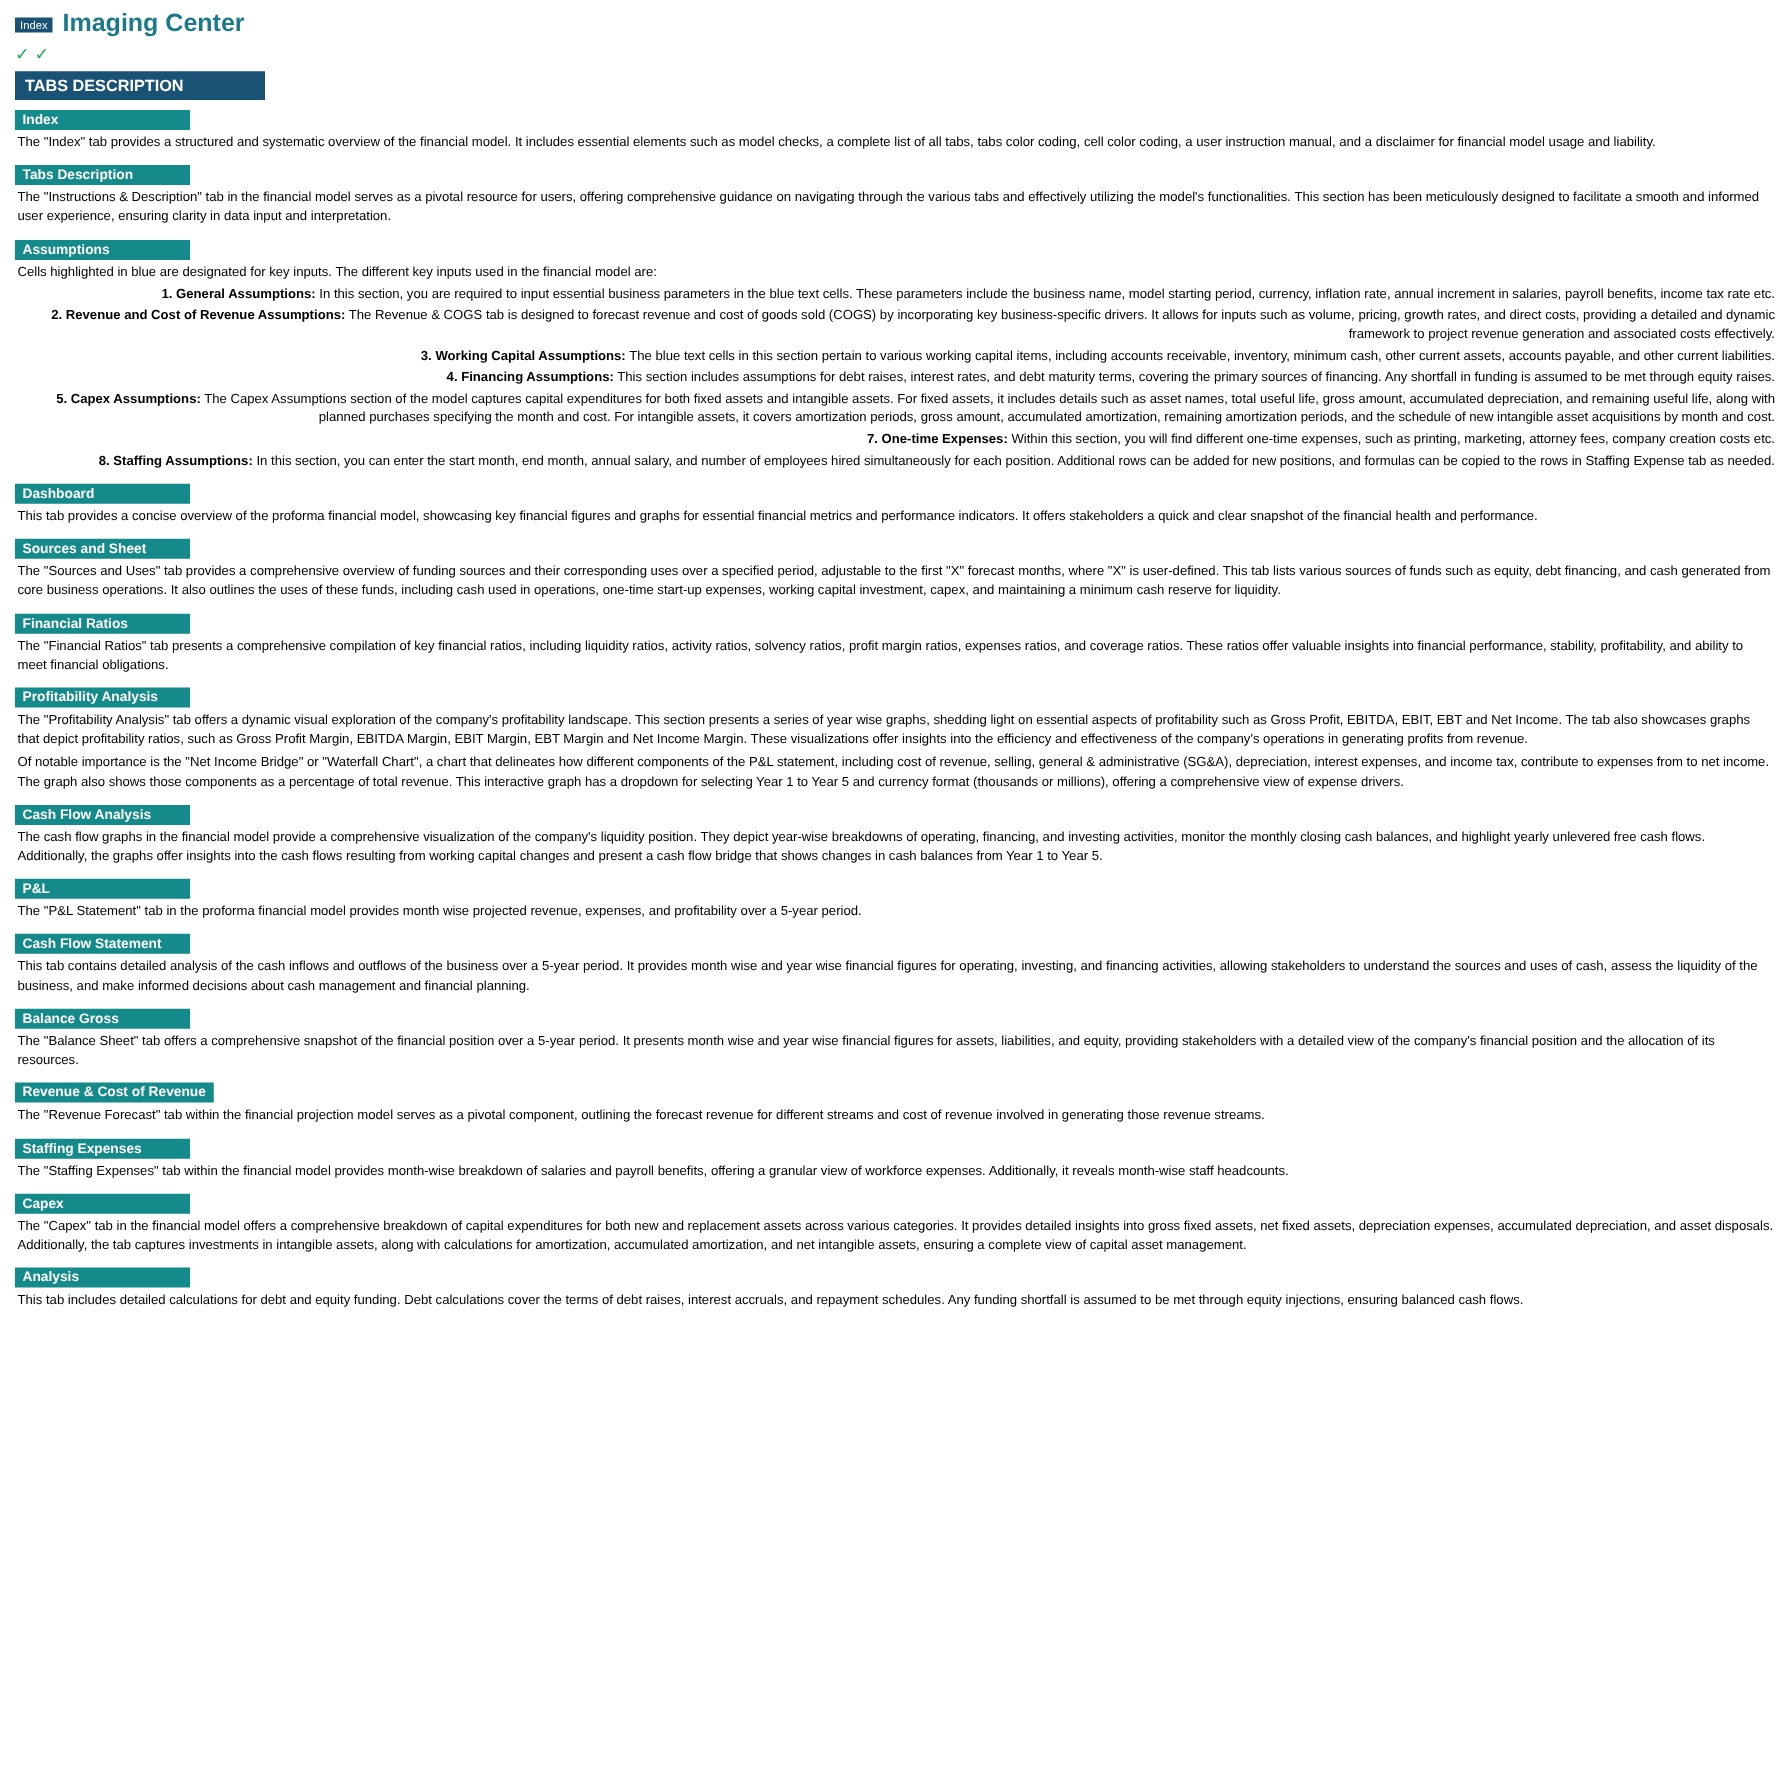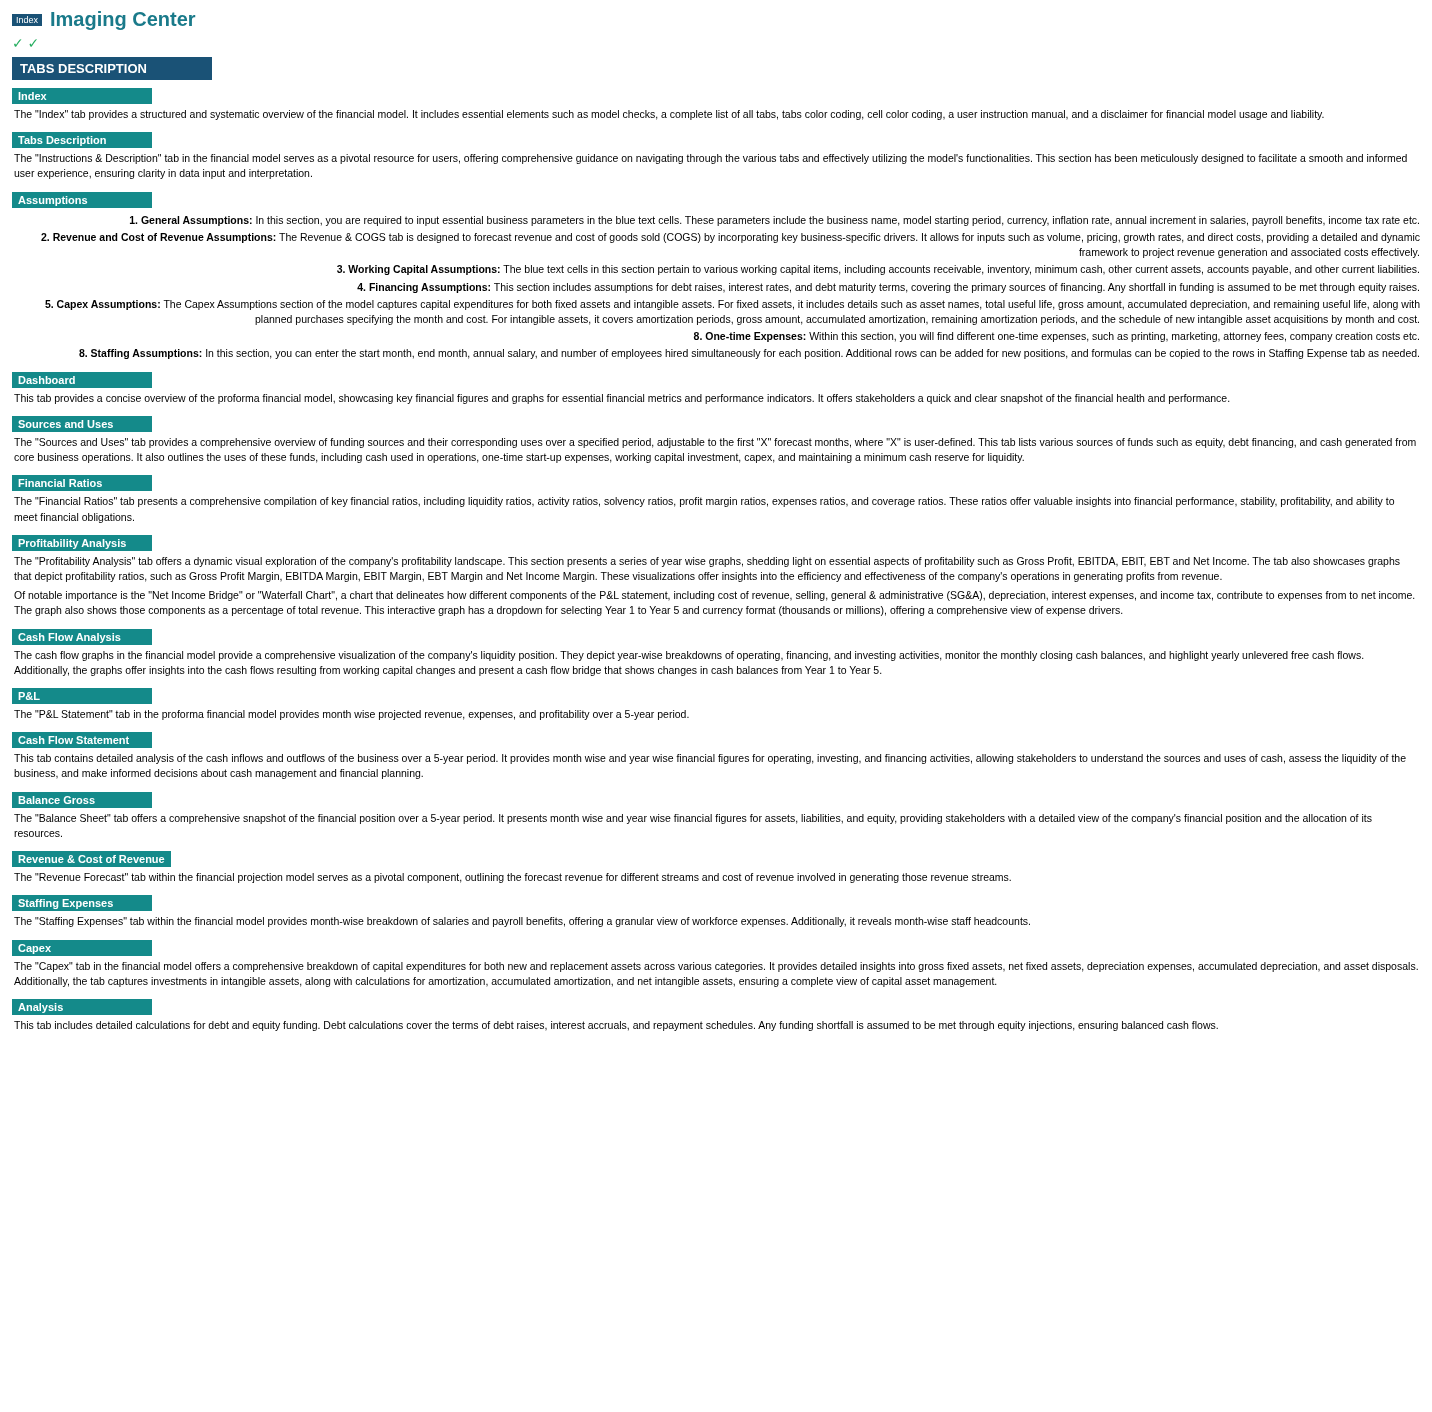--- a/index.html
+++ b/index.html
@@ -89,34 +89,36 @@
 <div class="main-section-header">TABS DESCRIPTION</div>
 
 <div id="sections-container">
     <div class="section-block"><div class="section-label">Index</div><div class="section-text">
         <p>The "Index" tab provides a structured and systematic overview of the financial model. It includes essential elements such as model checks, a complete list of all tabs, tabs color coding, cell color coding, a user instruction manual, and a disclaimer for financial model usage and liability.</p>
       </div></div>
     <div class="section-block"><div class="section-label">Tabs Description</div><div class="section-text">
         <p>The "Instructions &amp; Description" tab in the financial model serves as a pivotal resource for users, offering comprehensive guidance on navigating through the various tabs and effectively utilizing the model's functionalities. This section has been meticulously designed to facilitate a smooth and informed user experience, ensuring clarity in data input and interpretation.</p>
       </div></div>
     <div class="section-block"><div class="section-label">Assumptions</div><div class="section-text">
+        <p>Cells highlighted in blue are designated for key inputs. The different key inputs used in the financial model are:</p>
+      </div><div class="section-text">
         <ol class="numbered-list" style="list-style-type: none;">
           <li><strong>1. General Assumptions:</strong> In this section, you are required to input essential business parameters in the blue text cells. These parameters include the business name, model starting period, currency, inflation rate, annual increment in salaries, payroll benefits, income tax rate etc.</li>
           <li><strong>2. Revenue and Cost of Revenue Assumptions:</strong> The Revenue &amp; COGS tab is designed to forecast revenue and cost of goods sold (COGS) by incorporating key business-specific drivers. It allows for inputs such as volume, pricing, growth rates, and direct costs, providing a detailed and dynamic framework to project revenue generation and associated costs effectively.</li>
           <li><strong>3. Working Capital Assumptions:</strong> The blue text cells in this section pertain to various working capital items, including accounts receivable, inventory, minimum cash, other current assets, accounts payable, and other current liabilities.</li>
           <li><strong>4. Financing Assumptions:</strong> This section includes assumptions for debt raises, interest rates, and debt maturity terms, covering the primary sources of financing. Any shortfall in funding is assumed to be met through equity raises.</li>
           <li><strong>5. Capex Assumptions:</strong> The Capex Assumptions section of the model captures capital expenditures for both fixed assets and intangible assets. For fixed assets, it includes details such as asset names, total useful life, gross amount, accumulated depreciation, and remaining useful life, along with planned purchases specifying the month and cost. For intangible assets, it covers amortization periods, gross amount, accumulated amortization, remaining amortization periods, and the schedule of new intangible asset acquisitions by month and cost.</li>
-          <li><strong>8. One-time Expenses:</strong> Within this section, you will find different one-time expenses, such as printing, marketing, attorney fees, company creation costs etc.</li>
+          <li><strong>7. One-time Expenses:</strong> Within this section, you will find different one-time expenses, such as printing, marketing, attorney fees, company creation costs etc.</li>
           <li><strong>8. Staffing Assumptions:</strong> In this section, you can enter the start month, end month, annual salary, and number of employees hired simultaneously for each position. Additional rows can be added for new positions, and formulas can be copied to the rows in Staffing Expense tab as needed.</li>
         </ol>
       </div></div>
     <div class="section-block"><div class="section-label">Dashboard</div><div class="section-text">
         <p>This tab provides a concise overview of the proforma financial model, showcasing key financial figures and graphs for essential financial metrics and performance indicators. It offers stakeholders a quick and clear snapshot of the financial health and performance.</p>
       </div></div>
-    <div class="section-block"><div class="section-label">Sources and Uses</div><div class="section-text">
+    <div class="section-block"><div class="section-label">Sources and Sheet</div><div class="section-text">
         <p>The "Sources and Uses" tab provides a comprehensive overview of funding sources and their corresponding uses over a specified period, adjustable to the first "X" forecast months, where "X" is user-defined. This tab lists various sources of funds such as equity, debt financing, and cash generated from core business operations. It also outlines the uses of these funds, including cash used in operations, one-time start-up expenses, working capital investment, capex, and maintaining a minimum cash reserve for liquidity.</p>
       </div></div>
     <div class="section-block"><div class="section-label">Financial Ratios</div><div class="section-text">
         <p>The "Financial Ratios" tab presents a comprehensive compilation of key financial ratios, including liquidity ratios, activity ratios, solvency ratios, profit margin ratios, expenses ratios, and coverage ratios. These ratios offer valuable insights into financial performance, stability, profitability, and ability to meet financial obligations.</p>
       </div></div>
     <div class="section-block"><div class="section-label">Profitability Analysis</div><div class="section-text">
         <p>The "Profitability Analysis" tab offers a dynamic visual exploration of the company's profitability landscape. This section presents a series of year wise graphs, shedding light on essential aspects of profitability such as Gross Profit, EBITDA, EBIT, EBT and Net Income. The tab also showcases graphs that depict profitability ratios, such as Gross Profit Margin, EBITDA Margin, EBIT Margin, EBT Margin and Net Income Margin. These visualizations offer insights into the efficiency and effectiveness of the company's operations in generating profits from revenue.</p>
         <p style="margin-top: 4px;">Of notable importance is the "Net Income Bridge" or "Waterfall Chart", a chart that delineates how different components of the P&amp;L statement, including cost of revenue, selling, general &amp; administrative (SG&amp;A), depreciation, interest expenses, and income tax, contribute to expenses from to net income. The graph also shows those components as a percentage of total revenue. This interactive graph has a dropdown for selecting Year 1 to Year 5 and currency format (thousands or millions), offering a comprehensive view of expense drivers.</p>
       </div></div>
     <div class="section-block"><div class="section-label">Cash Flow Analysis</div><div class="section-text">

